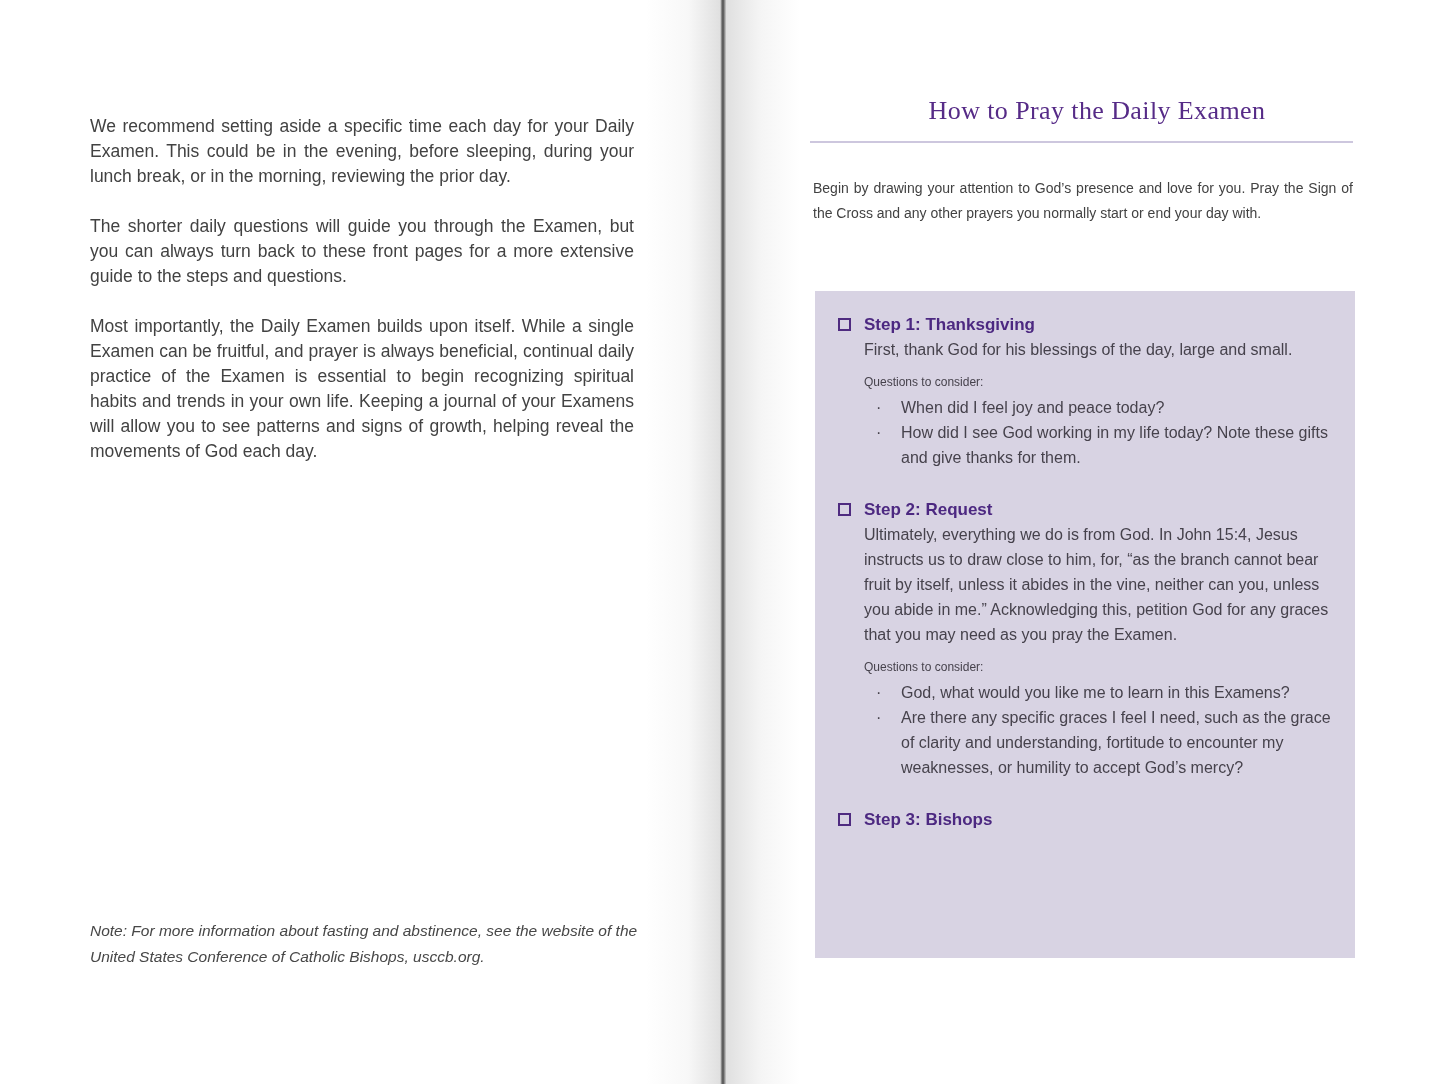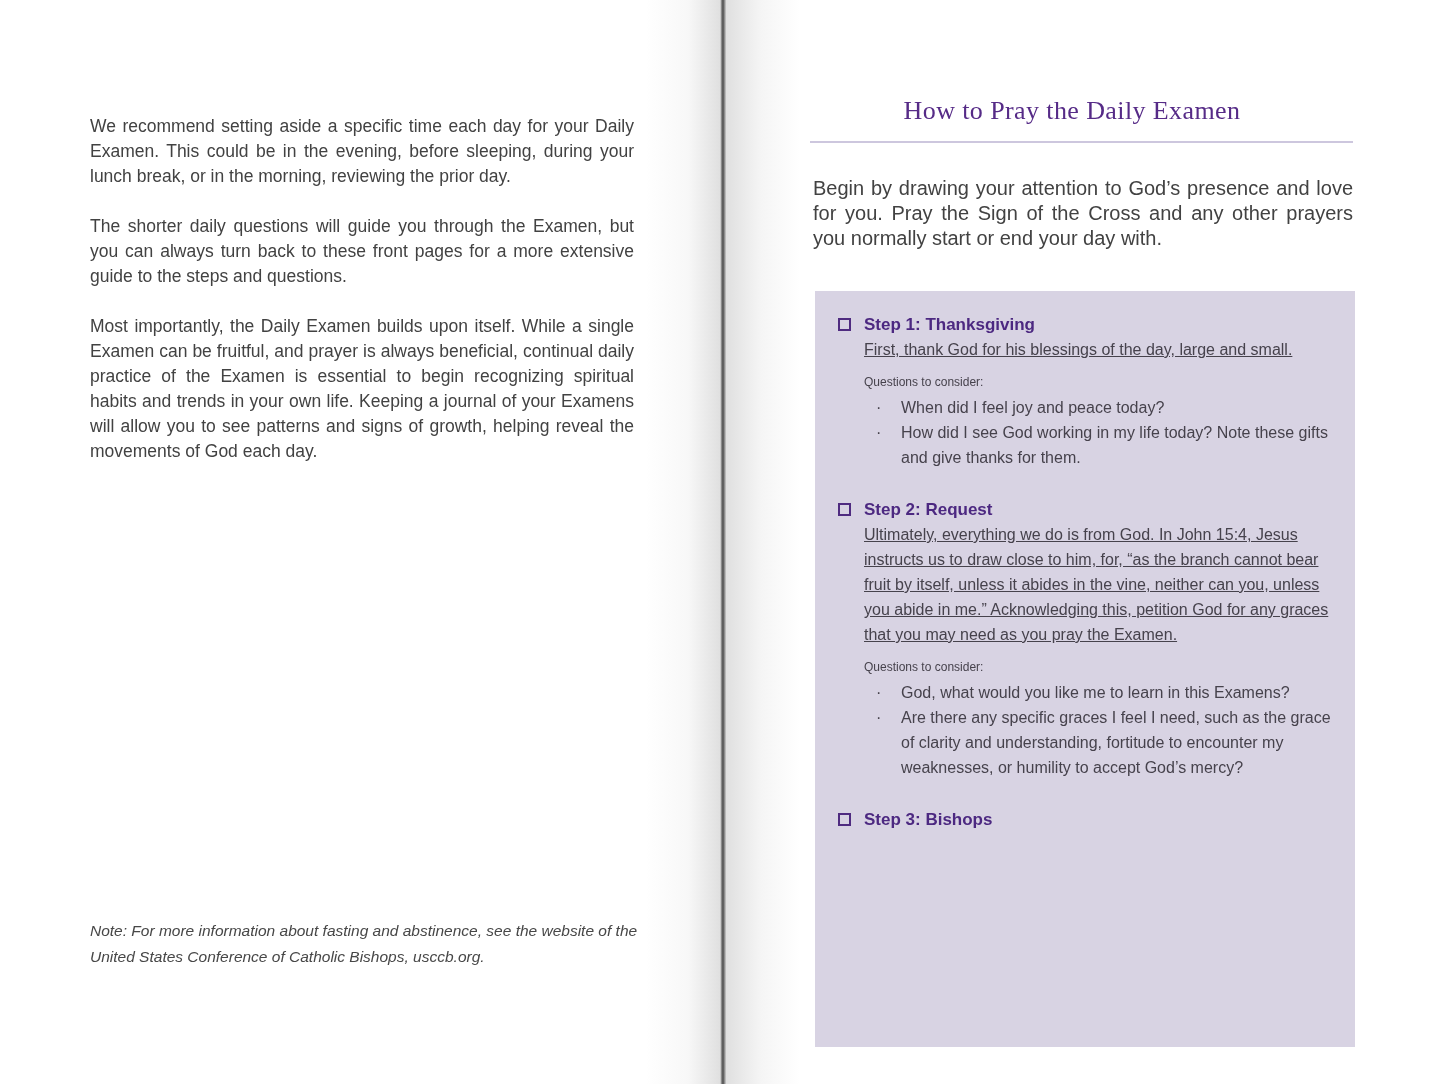--- a/index.html
+++ b/index.html
@@ -59,52 +59,52 @@
   }
 
   
   .page-right {
     position: absolute;
     left: 723px; top: 0;
     width: 722px; height: 100%;
   }
   .rp-title {
     position: absolute;
-    top: 96px; left: 79px;
+    top: 96px; left: 104px;
     width: 540px;
     text-align: center;
     font-family: "Liberation Serif", serif;
     font-size: 26px;
     font-weight: 500;
     letter-spacing: 0.4px;
     color: #562b87;
   }
   .rp-rule {
     position: absolute;
     top: 141px; left: 87px;
     width: 543px;
     border: none;
     border-top: 2px solid #cdc7de;
   }
   .rp-intro {
     position: absolute;
     top: 176px; left: 90px;
     width: 540px;
-    font-size: 20px;
+    font-size: 14px;
     line-height: 25px;
     color: #424242;
     text-align: justify;
   }
 
   
   .steps-box {
     position: absolute;
     top: 291px; left: 92px;
     width: 540px;
-    height: 756px;
+    height: 667px;
     background: #d8d3e3;
     padding: 21px 16px 0 23px;
     overflow: hidden;
   }
   .step { display: flex; align-items: flex-start; }
   .step + .step { margin-top: 27px; }
   .chk {
     flex: 0 0 auto;
     width: 13px; height: 13px;
     border: 2px solid #4f2b80;
@@ -115,21 +115,20 @@
   .step-title {
     font-size: 17px;
     font-weight: bold;
     line-height: 25px;
     color: #4c2881;
   }
   .step-body {
     font-size: 16px;
     line-height: 25px;
     color: #46424c;
-    text-decoration: underline;
   }
   .q-label {
     margin-top: 8px;
     font-size: 12px;
     line-height: 25px;
     color: #46424c;
   }
   .bullet {
     display: flex;
     font-size: 16px;

